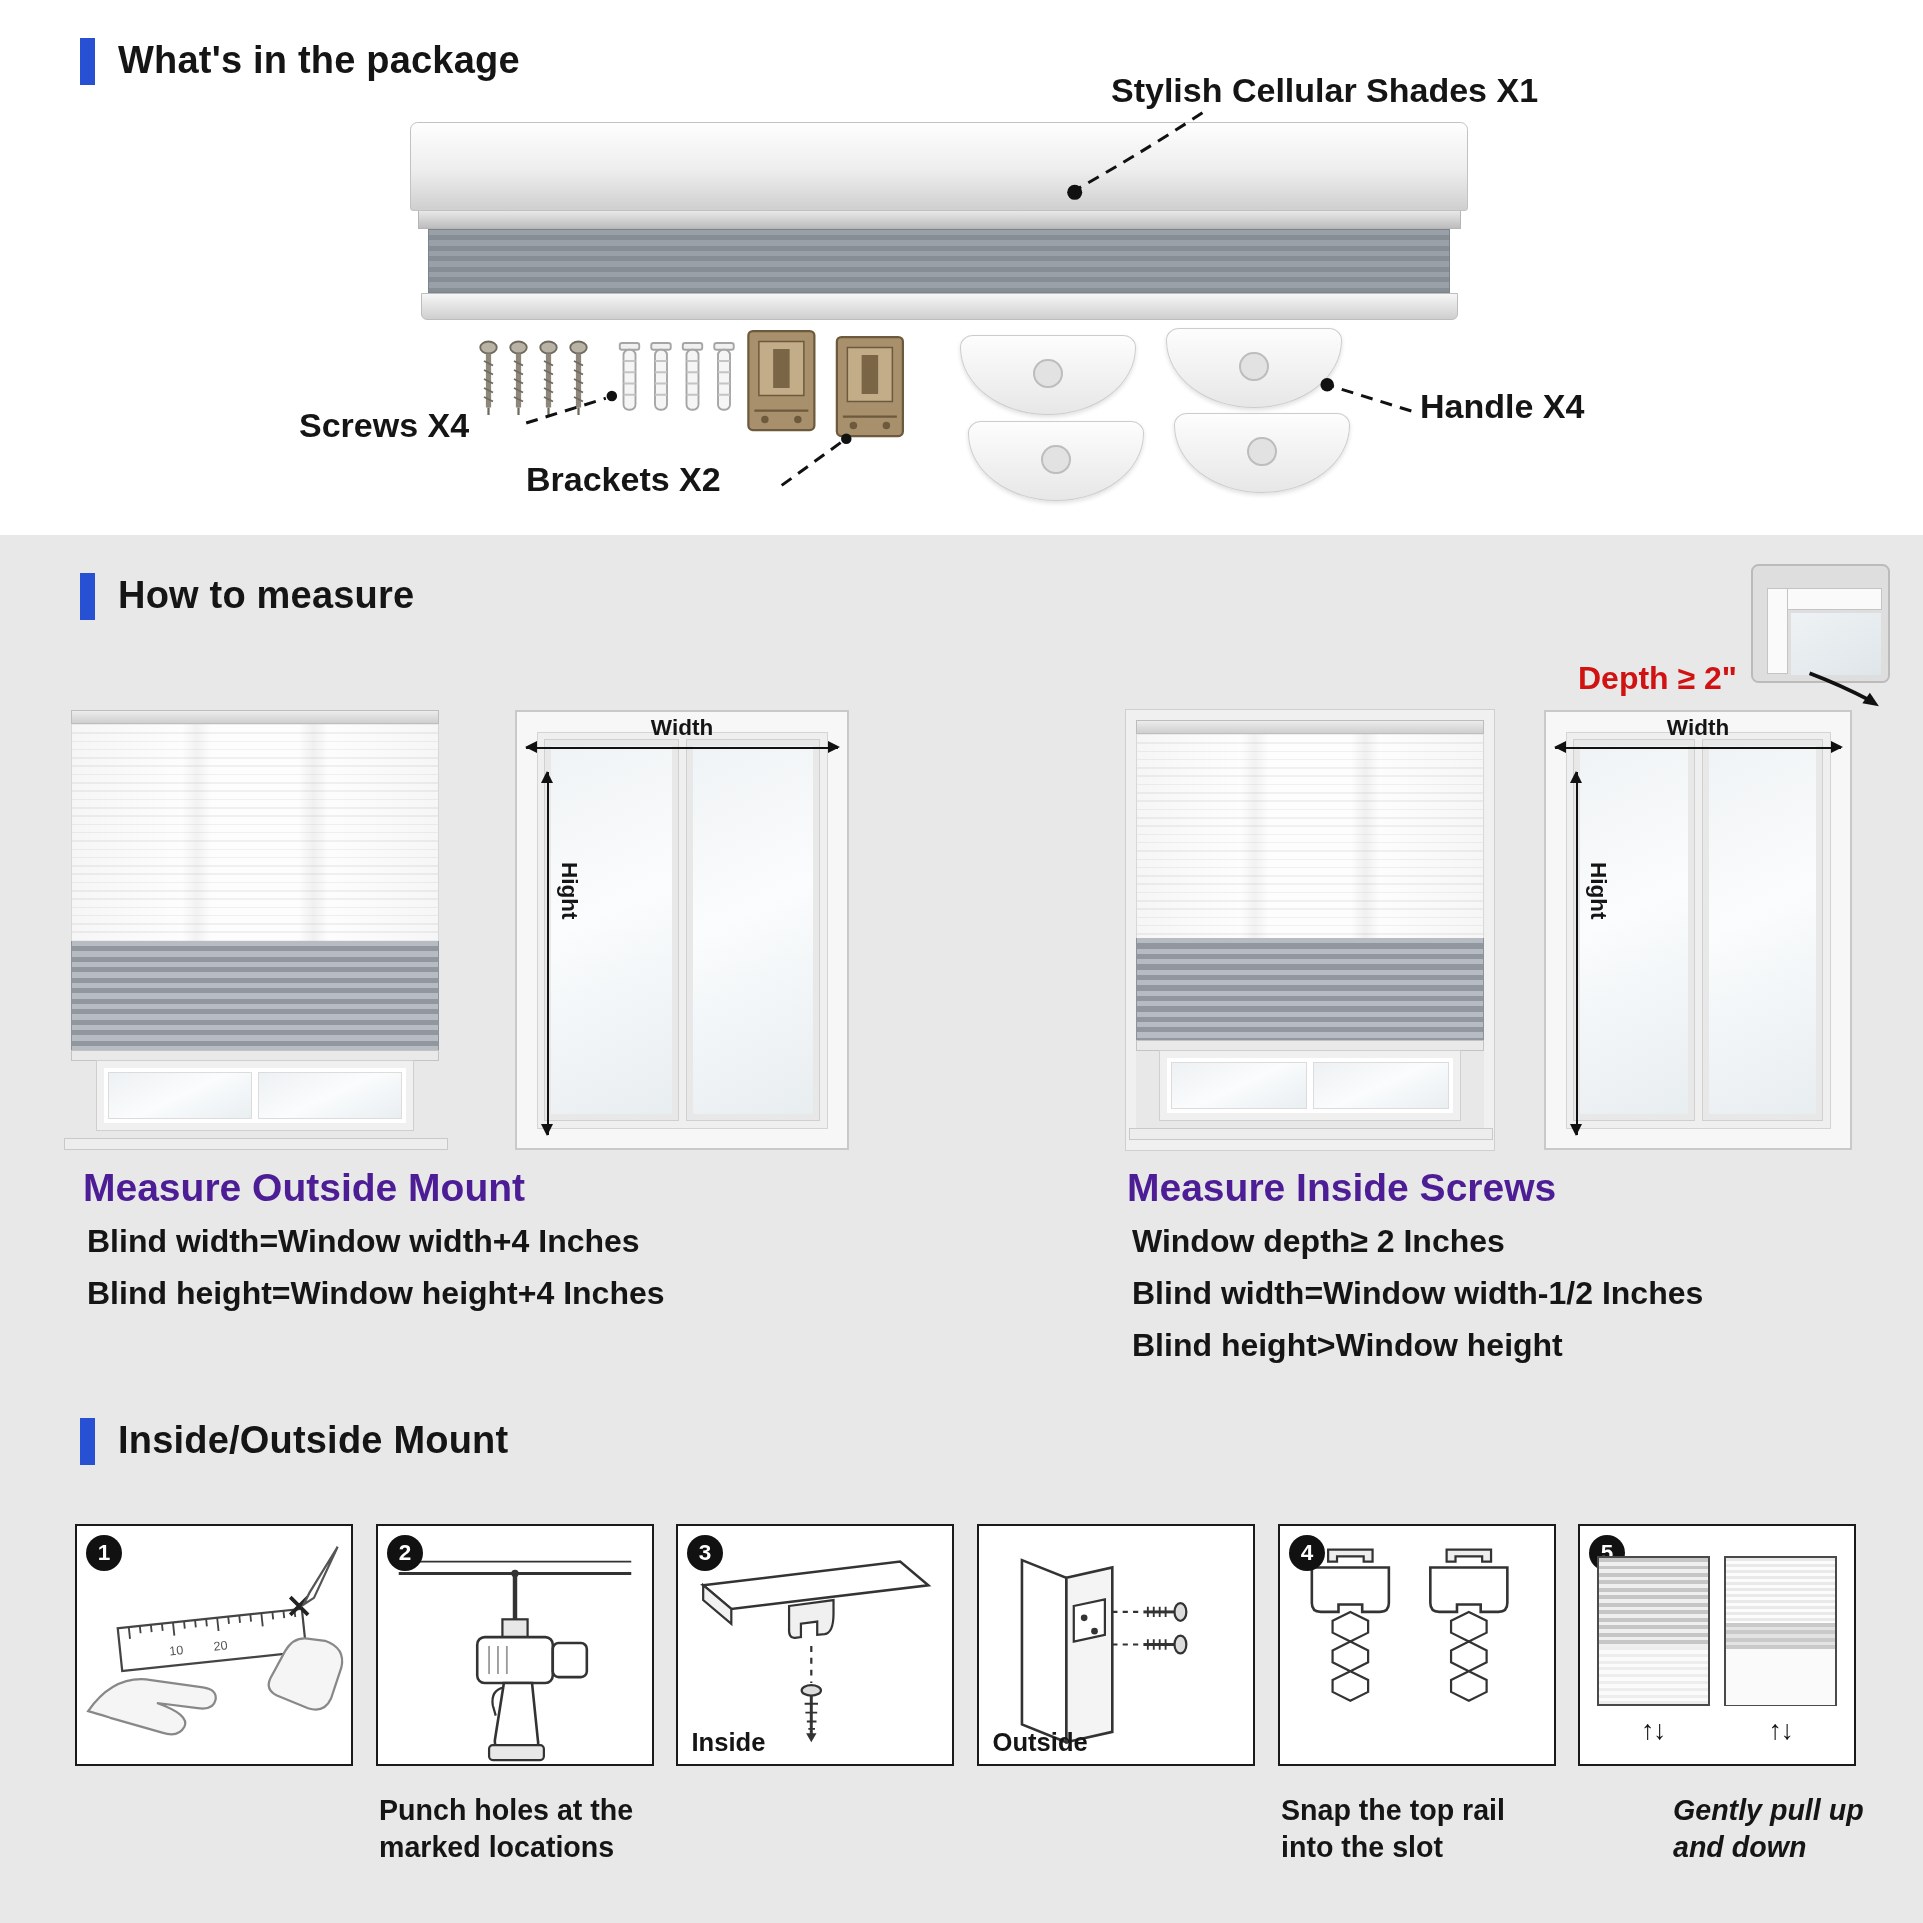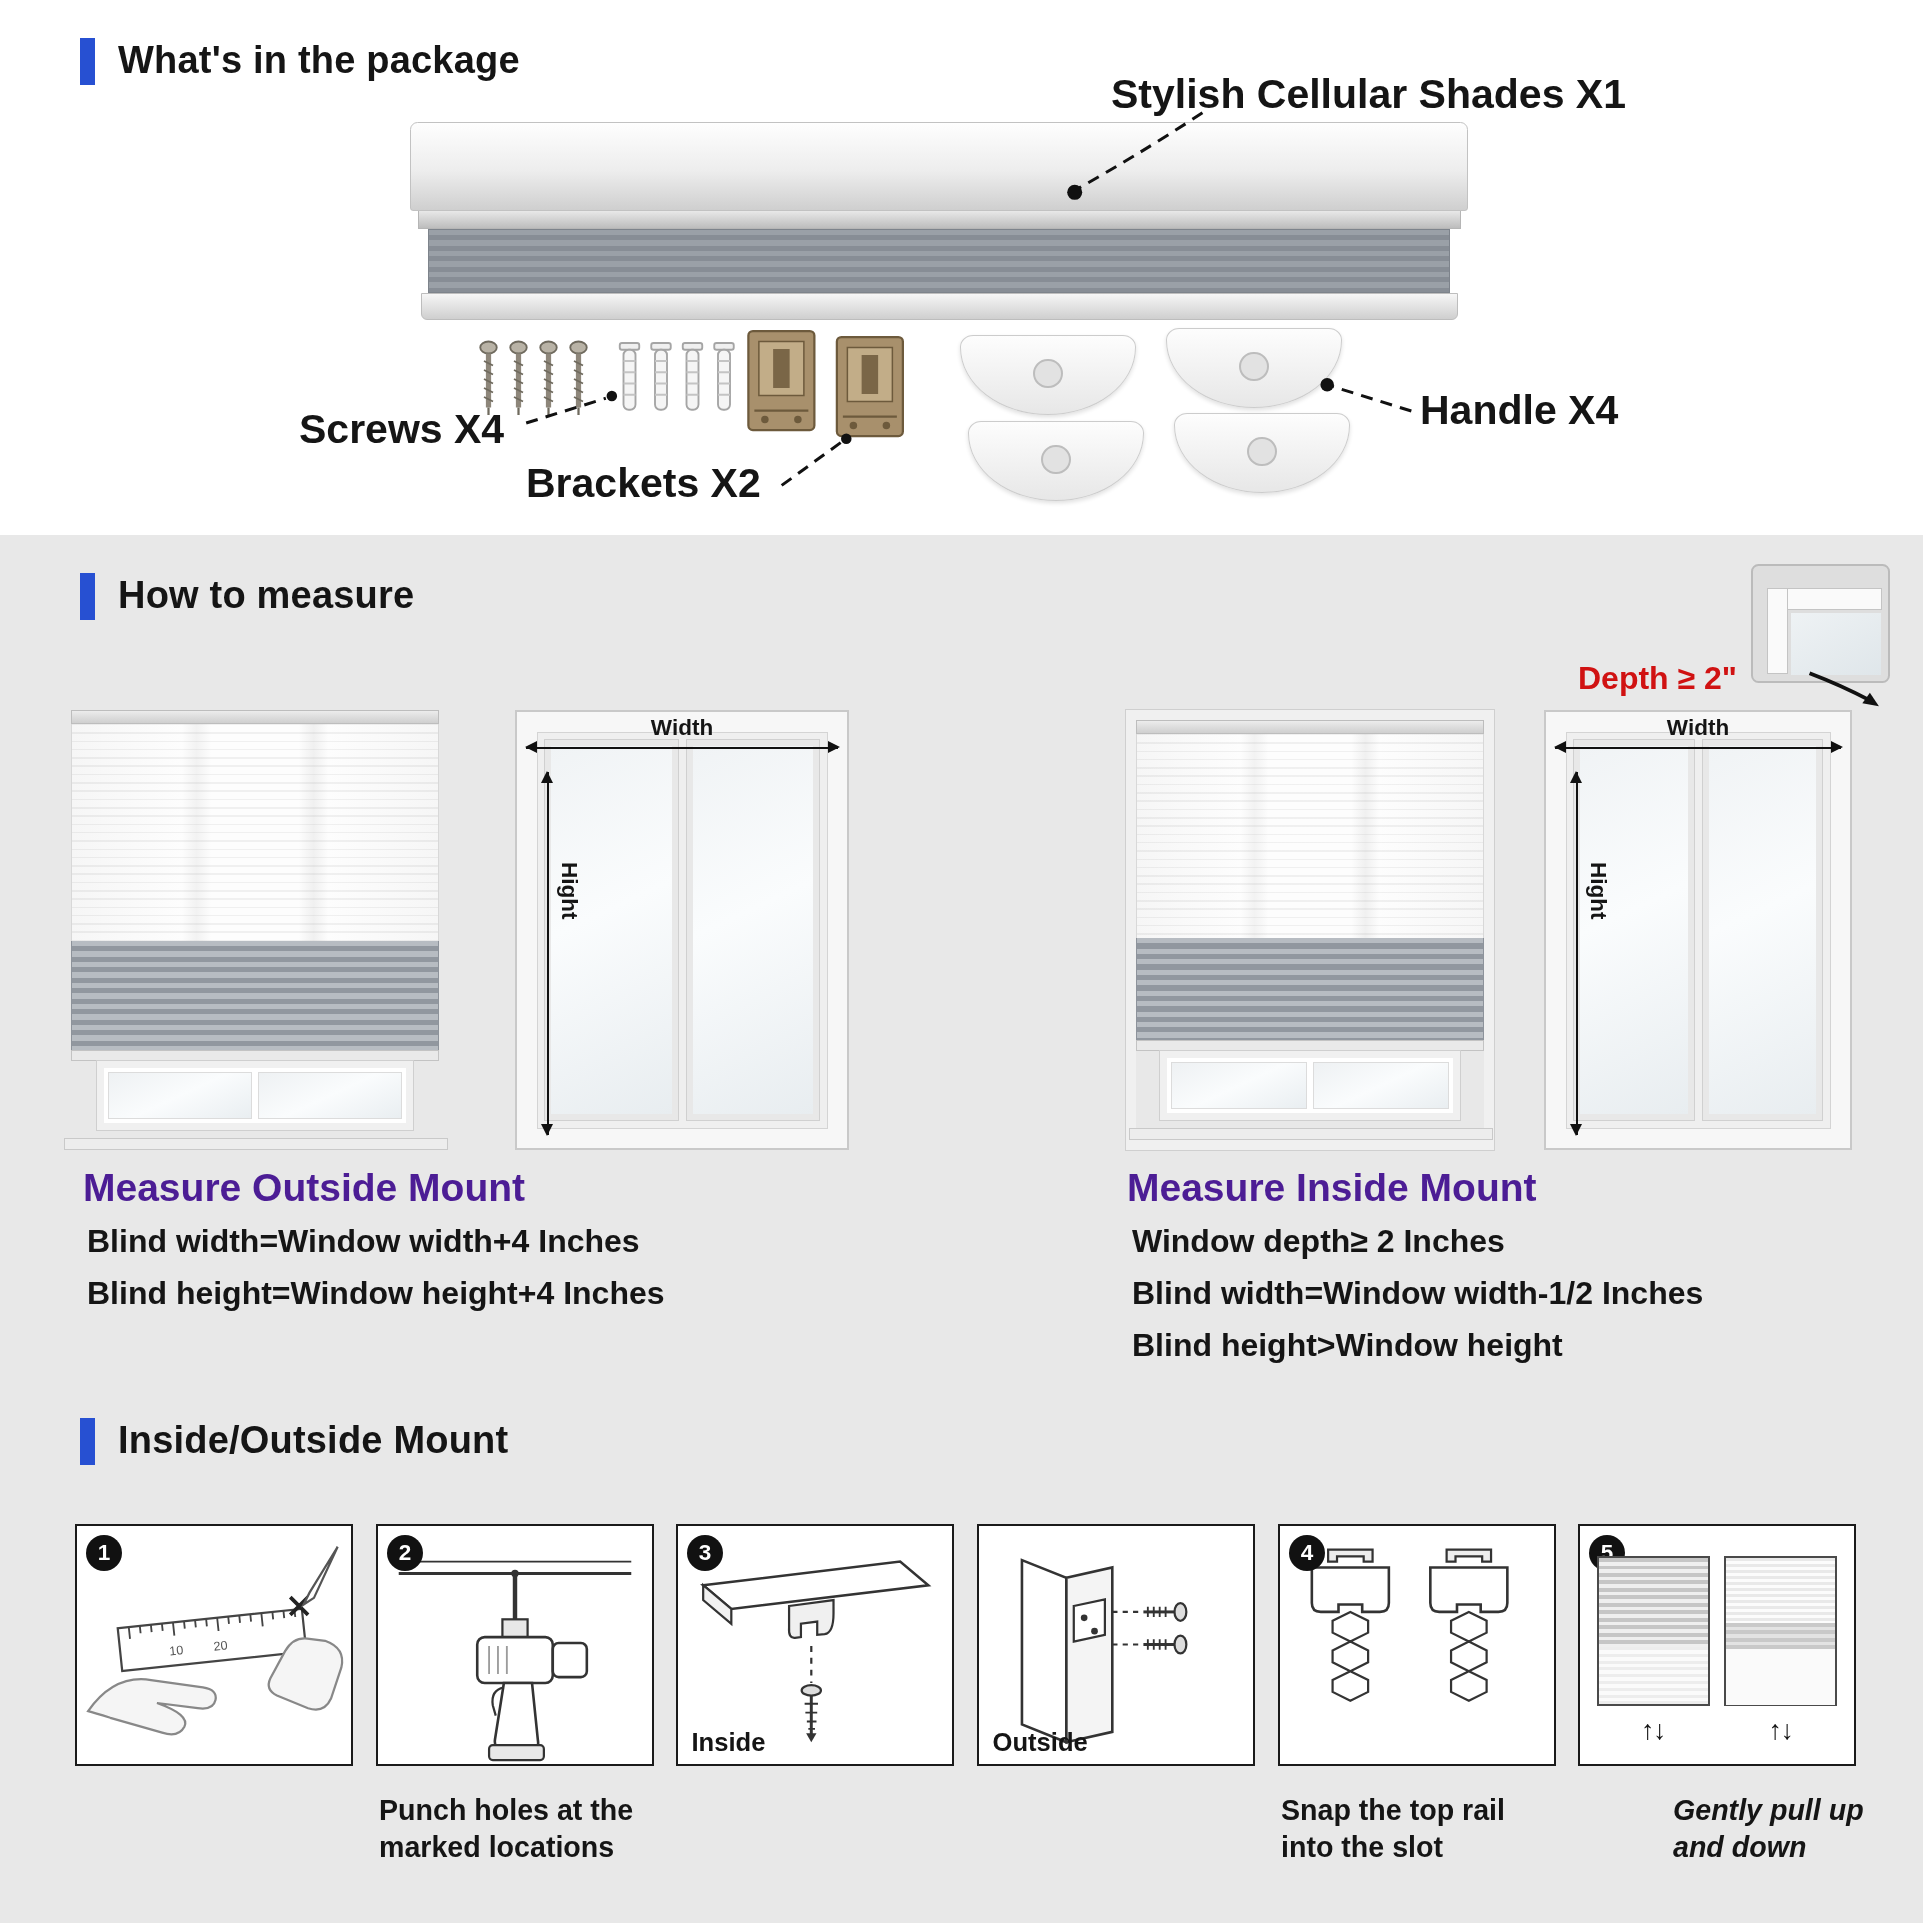--- a/index.html
+++ b/index.html
@@ -8,21 +8,21 @@
     background:#ffffff;color:#151515;
     font-family:"Liberation Sans","DejaVu Sans",sans-serif;
   }
   .abs{position:absolute;}
   
   .hbar{width:15px;height:47px;background:#2750d2;}
   .sec-title{font-size:38px;font-weight:800;letter-spacing:0.2px;white-space:nowrap;}
   
   .gray-band{left:0;top:535px;width:1924px;height:1389px;background:#e8e8e8;}
   
-  .pkg-label{font-size:41px;font-weight:bold;white-space:nowrap;}
+  .pkg-label{font-size:34px;font-weight:bold;white-space:nowrap;}
   
   .pr-top{height:87px;background:linear-gradient(180deg,#fefefe 0%,#ededed 55%,#cfcfcf 100%);
           border:1.5px solid #c2c2c2;border-radius:7.5px 7.5px 3px 3px;}
   .pr-lip{height:16.5px;margin:0 7.5px;background:linear-gradient(#e8e8e8,#bdbdbd);
           border:1.5px solid #b5b5b5;border-top:none;}
   .pr-fabric{height:62px;margin:0 18px;border:0.8px solid #7d838b;
           background:repeating-linear-gradient(180deg,#9aa0a7 0 5.3px,#878d95 5.3px 10.5px);}
   .pr-bottom{height:25.6px;margin:0 10.5px;background:linear-gradient(#f6f6f6,#cfcfcf);
           border:1.5px solid #bdbdbd;border-radius:0 0 6px 6px;}
   
@@ -268,21 +268,21 @@
     <div class="arrow-v" style="left:30px;top:60px;bottom:13.5px;"></div>
     <div class="abs axis vert-text" style="left:39px;top:150px;">Hight</div>
   </div>
 
   <div class="abs m-head" style="left:83px;top:631px;">Measure Outside Mount</div>
   <div class="abs" style="left:87px;top:688px;">
     <div class="m-line">Blind width=Window width+4 Inches</div>
     <div class="m-line">Blind height=Window height+4 Inches</div>
   </div>
 
-  <div class="abs m-head" style="left:1127px;top:631px;">Measure Inside Mount</div>
+  <div class="abs m-head" style="left:1127px;top:631px;">Measure Inside Screws</div>
   <div class="abs" style="left:1132px;top:688px;">
     <div class="m-line">Window depth≥ 2 Inches</div>
     <div class="m-line">Blind width=Window width-1/2 Inches</div>
     <div class="m-line">Blind height&gt;Window height</div>
   </div>
 </div>
 
 <div class="abs" style="left:0;top:1413px;width:1544px;height:511px;">
   <div class="abs hbar" style="left:80px;top:4.5px;"></div>
   <div class="abs sec-title" style="left:118px;top:6px;">Inside/Outside Mount</div>

